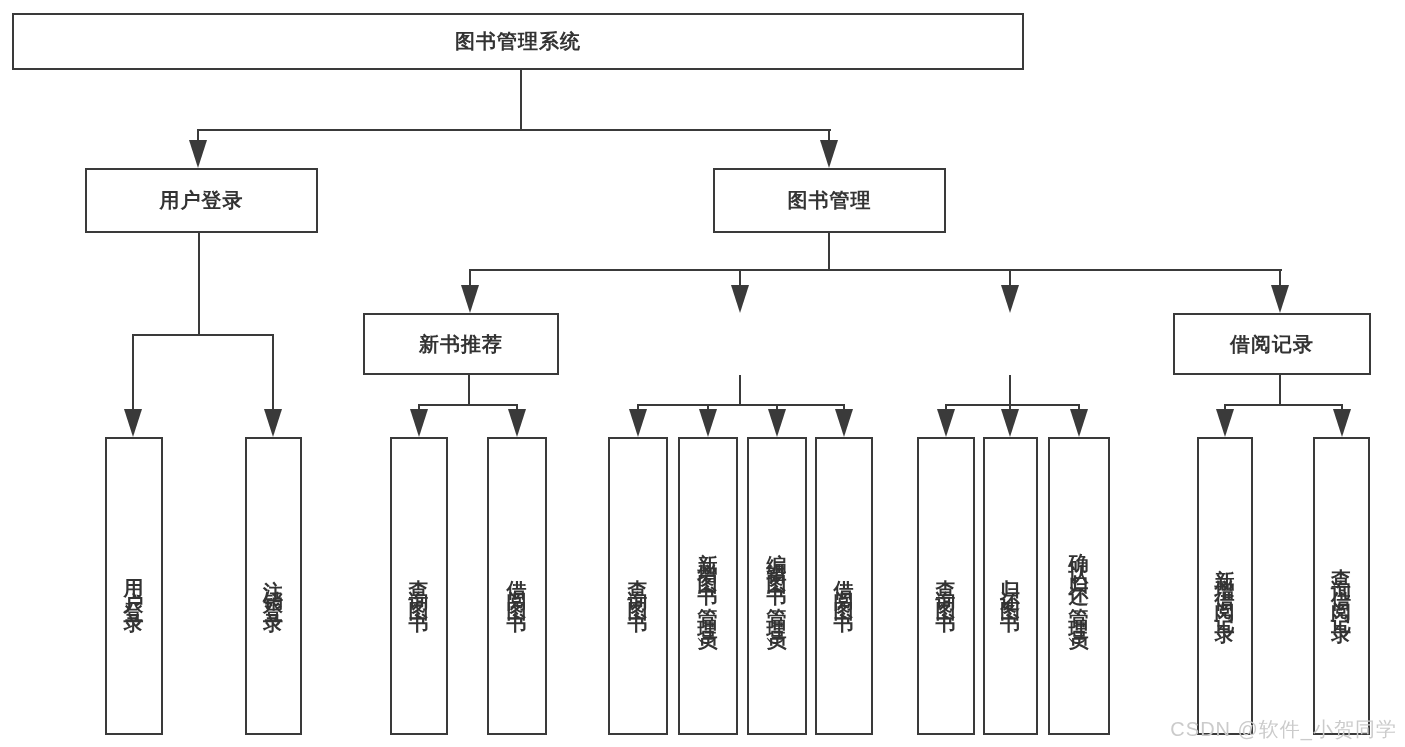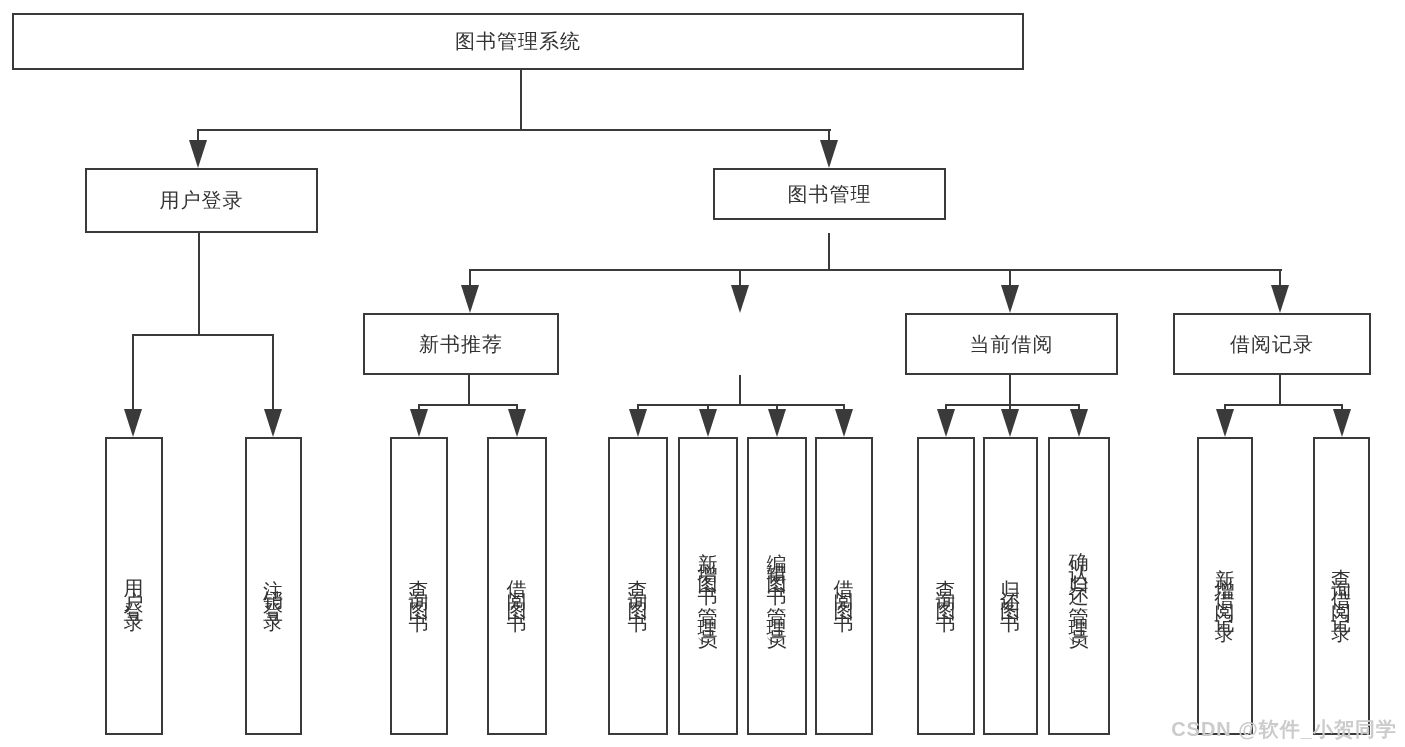--- a/index.html
+++ b/index.html
@@ -4,62 +4,59 @@
 <style>
   html,body{margin:0;padding:0;background:#ffffff;}
   .canvas{
     position:relative;width:1405px;height:747px;background:#ffffff;overflow:hidden;
     font-family:"Liberation Sans","DejaVu Sans",sans-serif;color:#333333;
   }
   .node{
     position:absolute;background:#ffffff;border:2px solid #3a3a3a;
     display:flex;align-items:center;justify-content:center;box-sizing:border-box;
   }
-  .node .lbl{font-size:20px;letter-spacing:1px;white-space:nowrap;}
+  .node .lbl{font-size:20px;letter-spacing:1px;white-space:nowrap;font-weight:bold;}
   .node.v .lbl{
     writing-mode:vertical-rl;text-orientation:mixed;
     letter-spacing:11px;line-height:1;white-space:normal;
   }
   .vl{position:absolute;width:2px;background:#3a3a3a;}
   .hl{position:absolute;height:2px;background:#3a3a3a;}
   .arr{
     position:absolute;width:0;height:0;
     border-left:9px solid transparent;border-right:9px solid transparent;
     border-top:28px solid #3a3a3a;
   }
   .watermark{
     position:absolute;right:8px;bottom:4px;font-size:20px;color:#cbcbcb;
-    letter-spacing:1px;white-space:nowrap;font-weight:bold;
+    letter-spacing:1px;white-space:nowrap;
   }
 </style>
 </head>
 <body>
 
 <div class="canvas">
 
   <div class="node h" style="left:12px;top:13px;width:1012px;height:57px">
     <span class="lbl">图书管理系统</span>
   </div>
 
   <div class="node h" style="left:85px;top:168px;width:233px;height:65px">
     <span class="lbl">用户登录</span>
   </div>
 
-  <div class="node h" style="left:713px;top:168px;width:233px;height:52px">
+  <div class="node h" style="left:713px;top:168px;width:233px;height:65px">
     <span class="lbl">图书管理</span>
   </div>
 
   <div class="node h" style="left:363px;top:313px;width:196px;height:62px">
     <span class="lbl">新书推荐</span>
   </div>
 
 
-  <div class="node h" style="left:905px;top:313px;width:213px;height:62px">
-    <span class="lbl">当前借阅</span>
-  </div>
 
   <div class="node h" style="left:1173px;top:313px;width:198px;height:62px">
     <span class="lbl">借阅记录</span>
   </div>
 
   <div class="node v" style="left:105px;top:437px;width:58px;height:298px">
     <span class="lbl">用户登录</span>
   </div>
   <div class="node v" style="left:245px;top:437px;width:57px;height:298px">
     <span class="lbl">注销登录</span>

